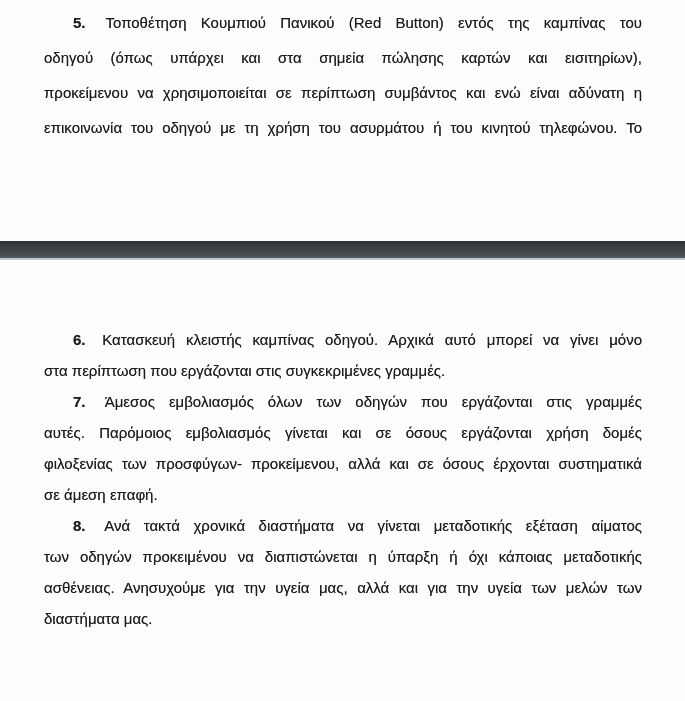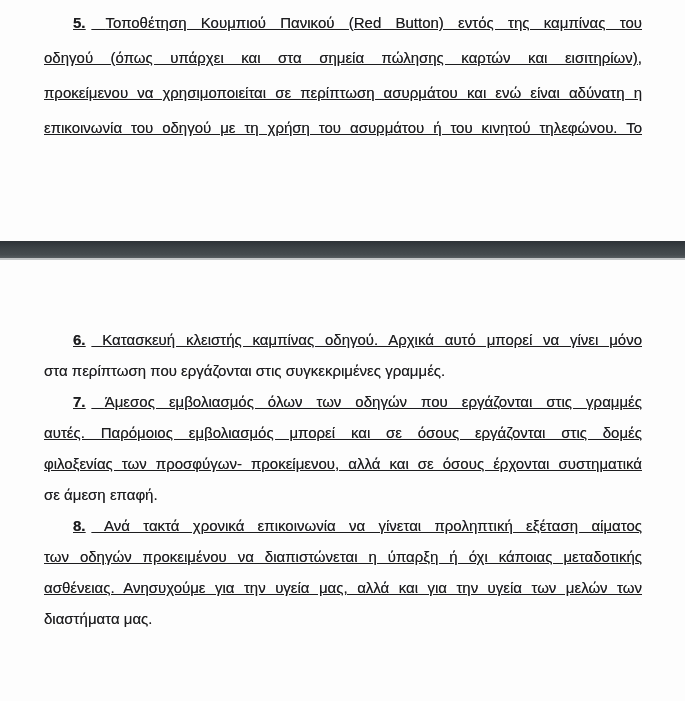--- a/index.html
+++ b/index.html
@@ -44,58 +44,57 @@
     text-shadow: 0 0 0.4px rgba(25,25,28,0.65);
   }
   .page-2 .line {
     height: 31px;
     line-height: 31px;
   }
   .line.j {
     white-space: normal;
     text-align: justify;
     text-align-last: justify;
-    text-decoration: underline;
   }
   .line.indent {
     padding-left: 29px;
   }
   .pnum {
     font-weight: 700;
     margin-right: 6px;
   }
 </style>
 </head>
 <body>
 
 <div class="viewer">
 
   <section class="page page-1">
     <div>
       <div class="line j indent"><b class="pnum">5.</b> <span>Τοποθέτηση Κουμπιού Πανικού (Red Button) εντός της καμπίνας του</span></div>
       <div class="line j"><span>οδηγού (όπως υπάρχει και στα σημεία πώλησης καρτών και εισιτηρίων),</span></div>
-      <div class="line j"><span>προκείμενου να χρησιμοποιείται σε περίπτωση ασυρμάτου και ενώ είναι αδύνατη η</span></div>
+      <div class="line j"><span>προκείμενου να χρησιμοποιείται σε περίπτωση συμβάντος και ενώ είναι αδύνατη η</span></div>
       <div class="line j"><span>επικοινωνία του οδηγού με τη χρήση του ασυρμάτου ή του κινητού τηλεφώνου. Το</span></div>
     </div>
   </section>
 
   <div class="page-break"></div>
 
   <section class="page page-2">
     <div>
       <div class="line j indent"><b class="pnum">6.</b> <span>Κατασκευή κλειστής καμπίνας οδηγού. Αρχικά αυτό μπορεί να γίνει μόνο</span></div>
       <div class="line"><span>στα περίπτωση που εργάζονται στις συγκεκριμένες γραμμές.</span></div>
     </div>
     <div>
       <div class="line j indent"><b class="pnum">7.</b> <span>Άμεσος εμβολιασμός όλων των οδηγών που εργάζονται στις γραμμές</span></div>
-      <div class="line j"><span>αυτές. Παρόμοιος εμβολιασμός μπορεί και σε όσους εργάζονται στις δομές</span></div>
+      <div class="line j"><span>αυτές. Παρόμοιος εμβολιασμός γίνεται και σε όσους εργάζονται χρήση δομές</span></div>
       <div class="line j"><span>φιλοξενίας των προσφύγων- προκείμενου, αλλά και σε όσους έρχονται συστηματικά</span></div>
       <div class="line"><span>σε άμεση επαφή.</span></div>
     </div>
     <div>
-      <div class="line j indent"><b class="pnum">8.</b> <span>Ανά τακτά χρονικά επικοινωνία να γίνεται προληπτική εξέταση αίματος</span></div>
+      <div class="line j indent"><b class="pnum">8.</b> <span>Ανά τακτά χρονικά διαστήματα να γίνεται μεταδοτικής εξέταση αίματος</span></div>
       <div class="line j"><span>των οδηγών προκειμένου να διαπιστώνεται η ύπαρξη ή όχι κάποιας μεταδοτικής</span></div>
       <div class="line j"><span>ασθένειας. Ανησυχούμε για την υγεία μας, αλλά και για την υγεία των μελών των</span></div>
       <div class="line"><span>διαστήματα μας.</span></div>
     </div>
   </section>
 
 </div>
 
 </body></html>

